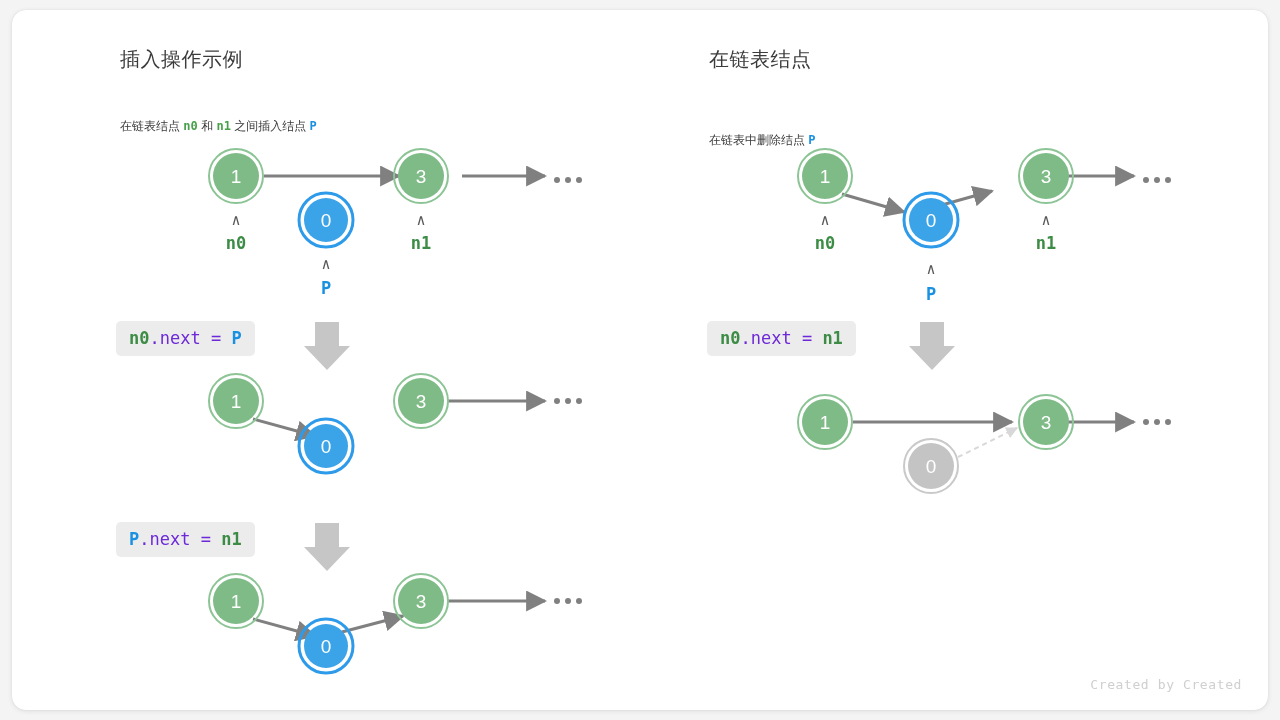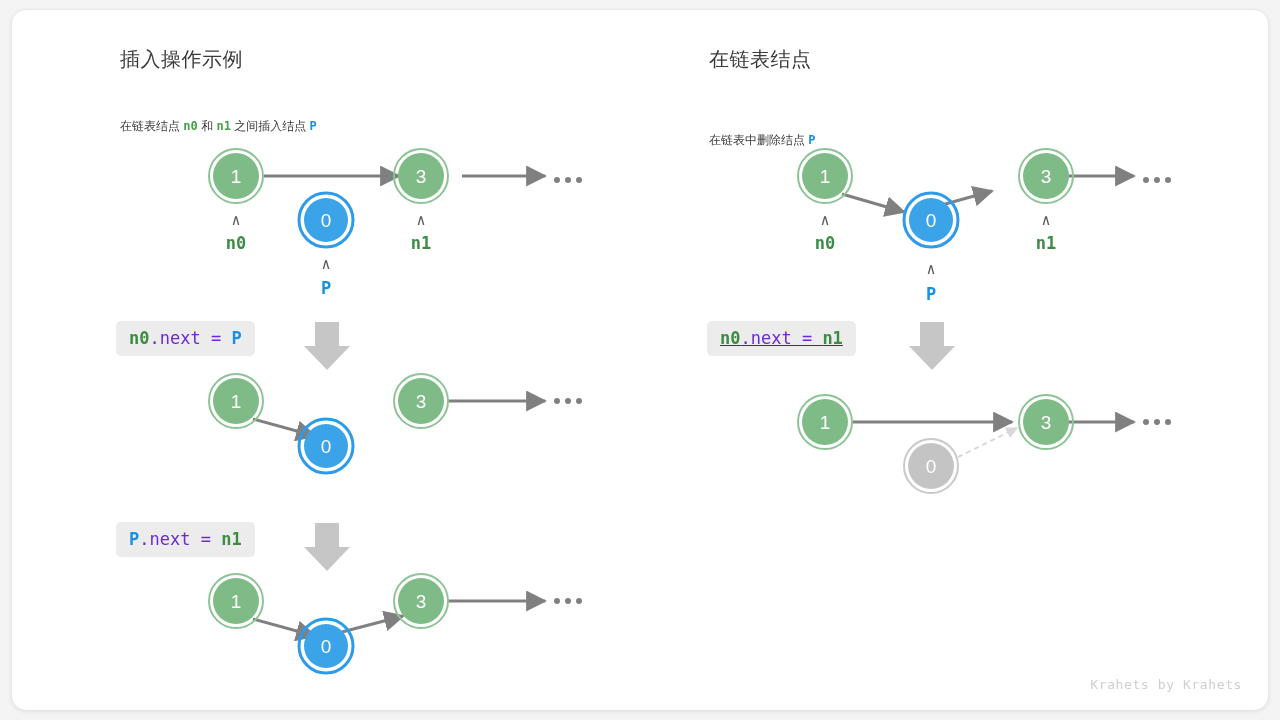--- a/index.html
+++ b/index.html
@@ -312,20 +312,20 @@
 
     <div class="caret" style="left:813px; top:203px;">∧</div>
     <div class="node-label green" style="left:813px; top:223px;">n0</div>
 
     <div class="caret" style="left:919px; top:252px;">∧</div>
     <div class="node-label blue" style="left:919px; top:274px;">P</div>
 
     <div class="caret" style="left:1034px; top:203px;">∧</div>
     <div class="node-label green" style="left:1034px; top:223px;">n1</div>
 
-    <div class="code-chip" style="left:695px; top:311px;text-decoration:underline;">
+    <div class="code-chip" style="left:695px; top:311px;">
       <span class="tok-g">n0</span><span class="tok-d">.next = </span><span class="tok-g">n1</span>
     </div>
 
-    <div class="footer">Krahets by Krahets</div>
+    <div class="footer">Created by Created</div>
 
   </div>
 </div>
 
 </body></html>

